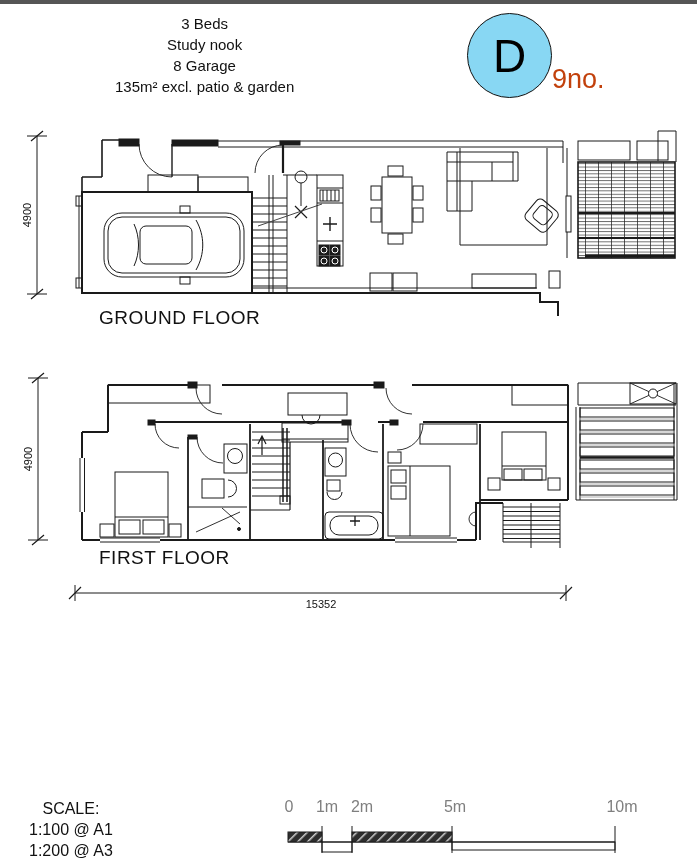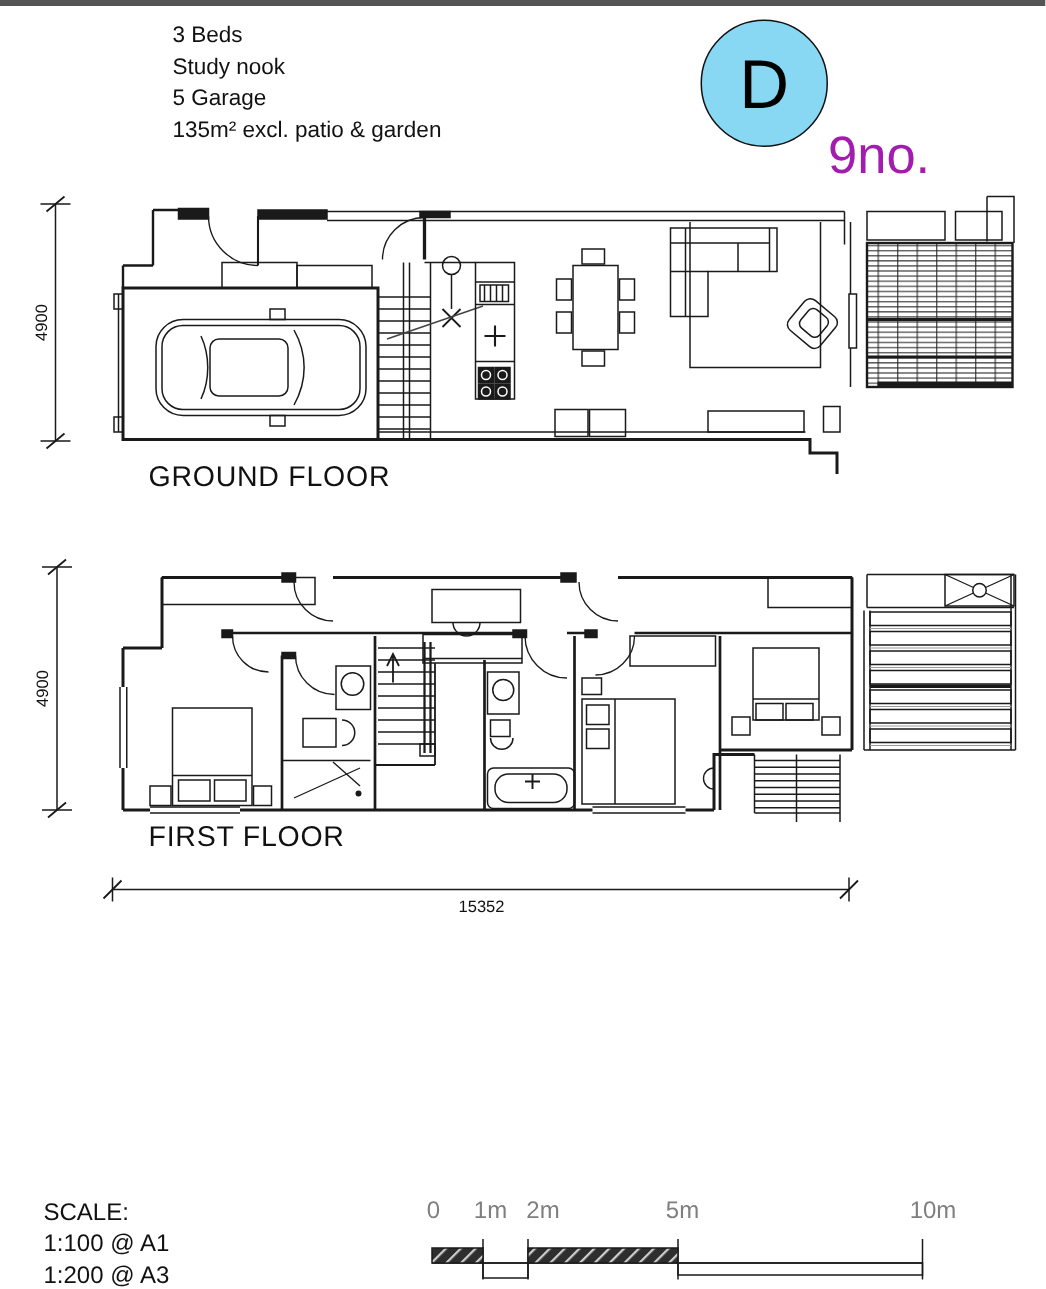--- a/index.html
+++ b/index.html
@@ -1,38 +1,38 @@
 <!DOCTYPE html>
 <html><head>
 <meta charset="utf-8">
 <style>
   html,body{margin:0;padding:0;}
   body{width:697px;height:859px;background:#ffffff;font-family:"Liberation Sans",sans-serif;overflow:hidden;}
-  .canvas{position:relative;width:697px;height:859px;background:#fff;}
+  .canvas{position:relative;width:697px;height:859px;background:#fff;text-align:center;}
   .topbar{position:absolute;left:0;top:0;width:697px;height:4px;background:#555555;}
   .specs{position:absolute;left:115px;top:13px;font-size:15px;line-height:21px;color:#111;}
   .badge{position:absolute;left:467px;top:13px;width:83px;height:83px;border:1.5px solid #111;border-radius:50%;
          display:flex;align-items:center;justify-content:center;}
   .badge-letter{font-size:46px;color:#000;line-height:1;}
-  .badge-count{position:absolute;left:552px;top:84px;font-size:35px;color:#a21caf;}
+  .badge-count{position:absolute;left:552px;top:64px;font-size:27px;color:#c2410c;}
   .plan-svg{position:absolute;left:0;top:0;}
   .footer-title{position:absolute;left:29px;top:767px;font-size:26px;color:#111;letter-spacing:0.5px;}
   .footer-scale{position:absolute;left:29px;top:798px;font-size:16px;line-height:21px;color:#111;}
   svg text{font-family:"Liberation Sans",sans-serif;}
 </style>
 </head>
 <body>
 
 <div class="canvas">
   <div class="topbar"></div>
 
   <div class="specs">
     <div>3 Beds</div>
     <div>Study nook</div>
-    <div>5 Garage</div>
+    <div>8 Garage</div>
     <div>135m² excl. patio &amp; garden</div>
   </div>
 
   <div class="badge" style="background:#88d7f3;">
     <span class="badge-letter">D</span>
   </div>
   <div class="badge-count">9no.</div>
 
   <svg class="plan-svg" width="697" height="859" viewBox="0 0 697 859">
     <defs>

